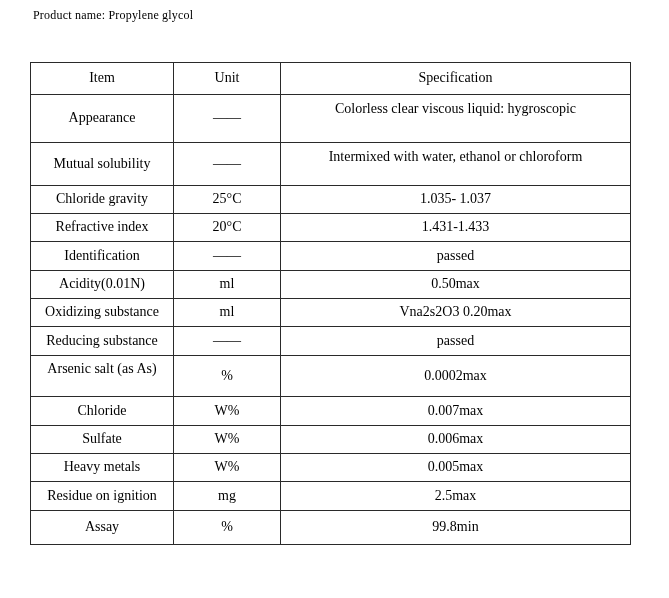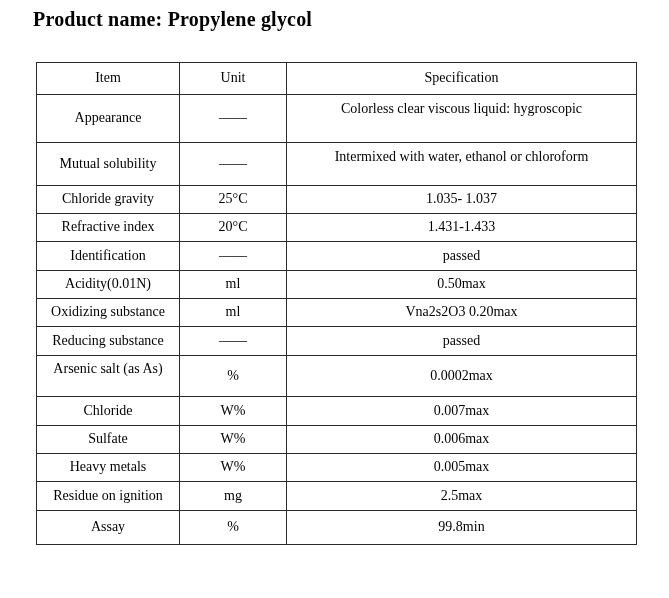--- a/index.html
+++ b/index.html
@@ -13,28 +13,28 @@
     height: 598px;
     background: #ffffff;
     font-family: "Liberation Serif", "DejaVu Serif", serif;
     color: #000000;
     overflow: hidden;
   }
   .doc-title {
     position: absolute;
     left: 33px;
     top: 8px;
-    font-size: 20px;
-    font-weight: bold;
+    font-size: 12px;
+    font-weight: normal;
     letter-spacing: 0.2px;
     white-space: nowrap;
   }
   table.spec-table {
     position: absolute;
-    left: 36px;
+    left: 30px;
     top: 62px;
     width: 600px;
     border-collapse: collapse;
     table-layout: fixed;
     font-size: 14px;
   }
   table.spec-table th,
   table.spec-table td {
     border: 1px solid #2a2a2a;
     text-align: center;

